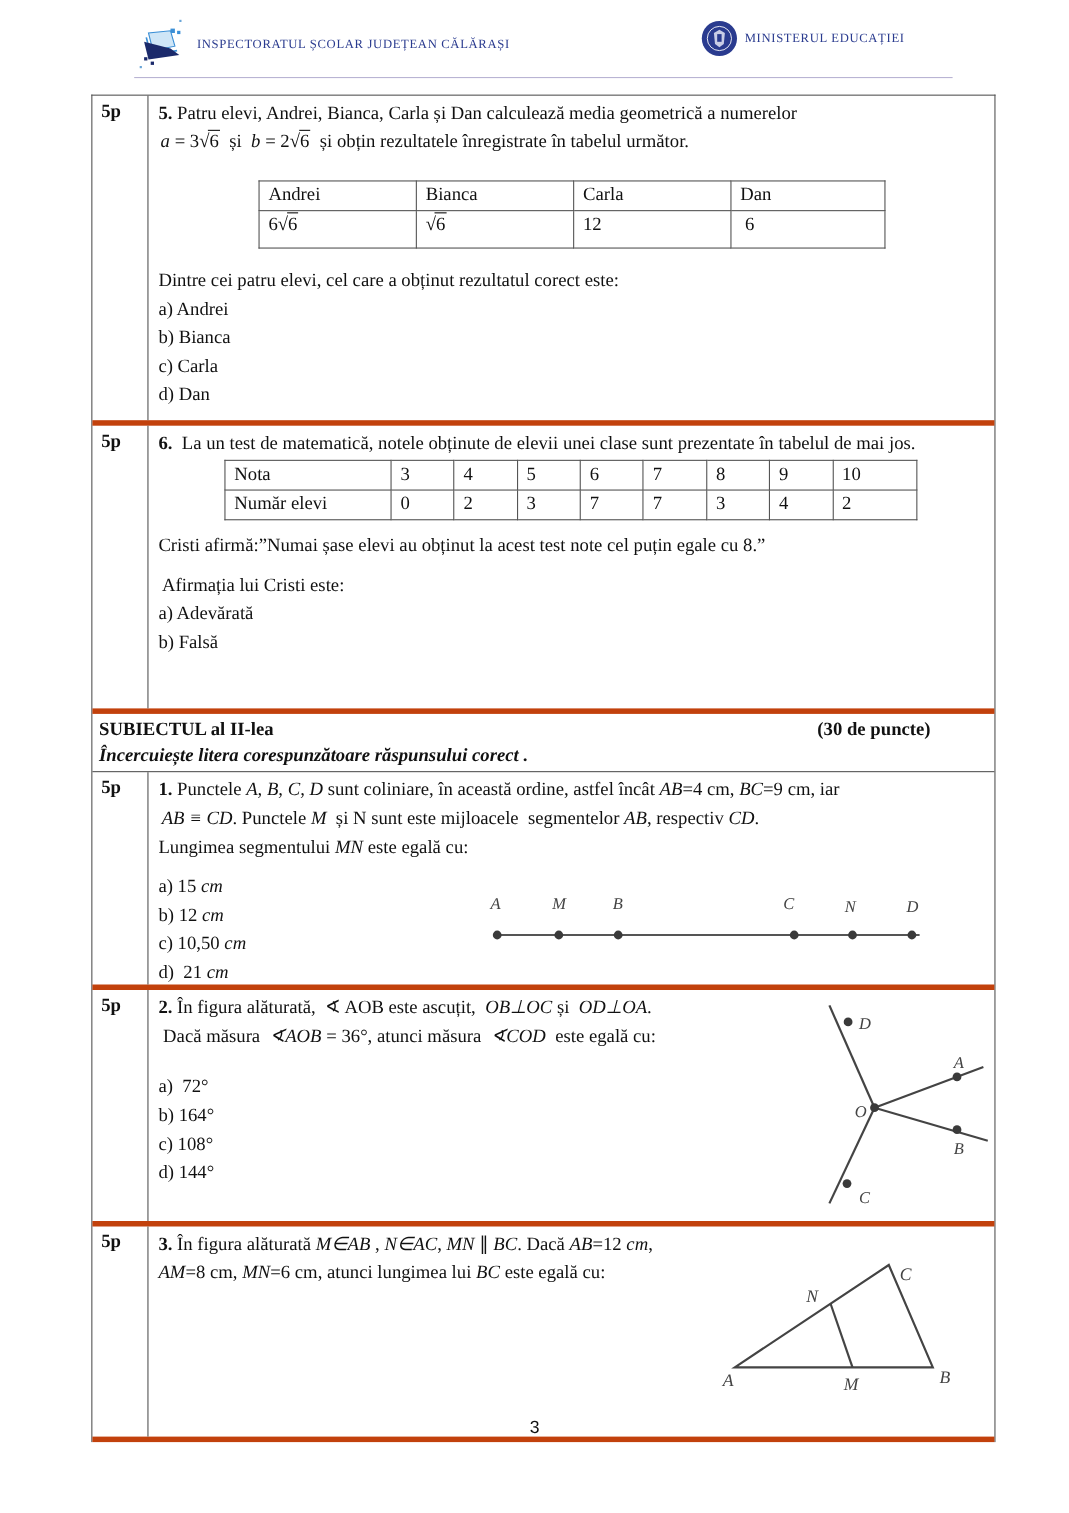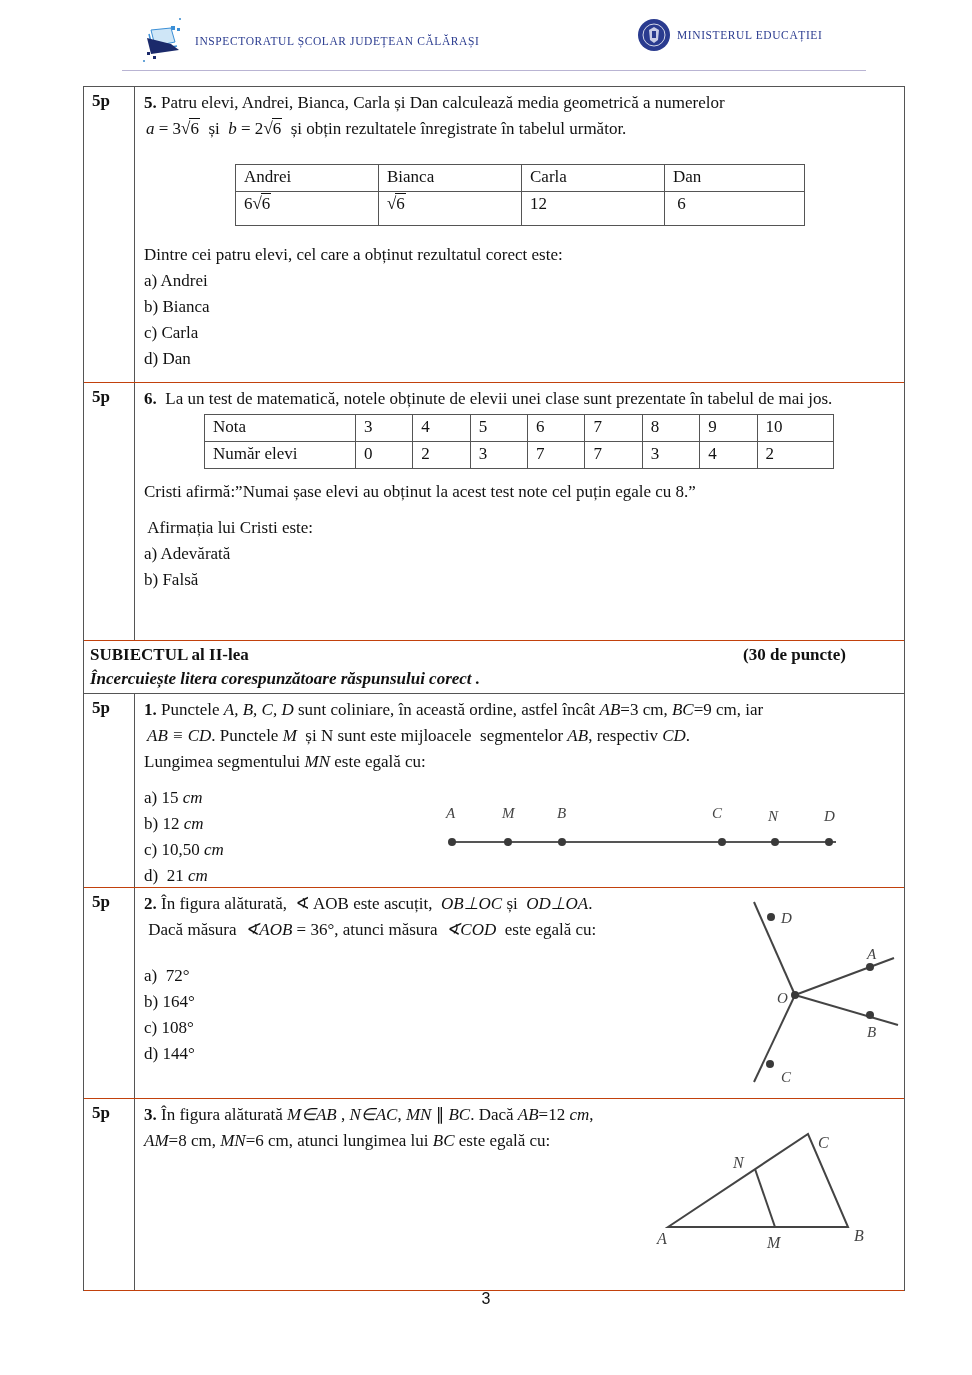--- a/index.html
+++ b/index.html
@@ -1,25 +1,25 @@
 <!DOCTYPE html>
 <html><head>
 <meta charset="utf-8">
 <style>
   html, body { margin:0; padding:0; background:#ffffff; }
   body { width:972px; height:1375px; position:relative; overflow:hidden;
          font-family:"Liberation Serif", serif; color:#111; }
   .header { position:absolute; left:0; top:0; width:972px; height:75px; }
-  .hdr-left { position:absolute; left:141px; top:16px; display:flex; align-items:center; }
+  .hdr-left { position:absolute; left:125px; top:16px; display:flex; align-items:center; }
   .hdr-right { position:absolute; left:637px; top:18px; display:flex; align-items:center; }
   .hdr-text { font-family:"Liberation Serif", serif; font-size:11.5px; letter-spacing:0.6px; color:#2a3b8f; margin-left:6px; }
   .hdr-rule { position:absolute; left:122px; top:70px; width:744px; height:1px; background:#b9b4d3; }
 
   .sheet { position:absolute; left:83px; top:86px; width:820px; border:1px solid #555; border-bottom:none; }
-  .row { display:flex; border-bottom:1px solid #c2410c; position:relative; }
+  .row { display:flex; border-bottom:5px solid #c2410c; position:relative; }
   .pts { width:51px; border-right:1px solid #555; font-weight:bold; font-size:17px; padding:4px 0 0 8px; box-sizing:border-box; }
   .body { flex:1; padding:3px 8px 0 9px; font-size:17px; line-height:26px; position:relative; }
   .qno { font-weight:bold; }
   i, .it { font-style:italic; }
   .opt { line-height:26px; }
 
   table.grid { border-collapse:collapse; font-size:17px;padding-left:44px; }
   table.grid td { border:1px solid #555; padding:0 8px; height:26px; line-height:24px; vertical-align:top; }
 
   .section-head { display:block; border-bottom:1px solid #555; padding:2px 8px 0 6px; font-size:17px; line-height:24px; }
@@ -137,21 +137,21 @@
     <div class="sec-title">
         <span>SUBIECTUL al II-lea</span>
         <span>(30 de puncte)</span>
       </div>
     <div class="sec-inst">Încercuiește litera corespunzătoare răspunsului corect .</div>
   </div>
 
   <div class="row" style="height:193px;">
     <div class="pts">5p</div>
     <div class="body">
-      <div style="white-space:pre"><span class="qno">1.</span><span> Punctele </span><i>A, B, C, D</i><span> sunt coliniare, în această ordine, astfel încât </span><i>AB</i><span>=3 cm, </span><i>BC</i><span>=9 cm, iar</span></div>
+      <div style="white-space:pre"><span class="qno">1.</span><span> Punctele </span><i>A, B, C, D</i><span> sunt coliniare, în această ordine, astfel încât </span><i>AB</i><span>=4 cm, </span><i>BC</i><span>=9 cm, iar</span></div>
       <div style="white-space:pre; padding-left:3px;"><i>AB ≡ CD</i><span>. Punctele </span><i>M</i><span>  și N sunt este mijloacele  segmentelor </span><i>AB</i><span>, respectiv </span><i>CD</i><span>.</span></div>
       <div><span>Lungimea segmentului </span><i>MN</i><span> este egală cu:</span></div>
       <div style="margin-top:10px;">
         <div class="opt" style="white-space:pre"><span>a) 15 </span><i>cm</i></div>
         <div class="opt" style="white-space:pre"><span>b) 12 </span><i>cm</i></div>
         <div class="opt" style="white-space:pre"><span>c) 10,50 </span><i>cm</i></div>
         <div class="opt" style="white-space:pre"><span>d)  21 </span><i>cm</i></div>
       </div>
       <svg style="position:absolute; left:300px; top:110px;" width="420" height="50" viewBox="0 0 420 50">
         <line x1="17" y1="38" x2="401" y2="38" stroke="#555" stroke-width="2"></line>

